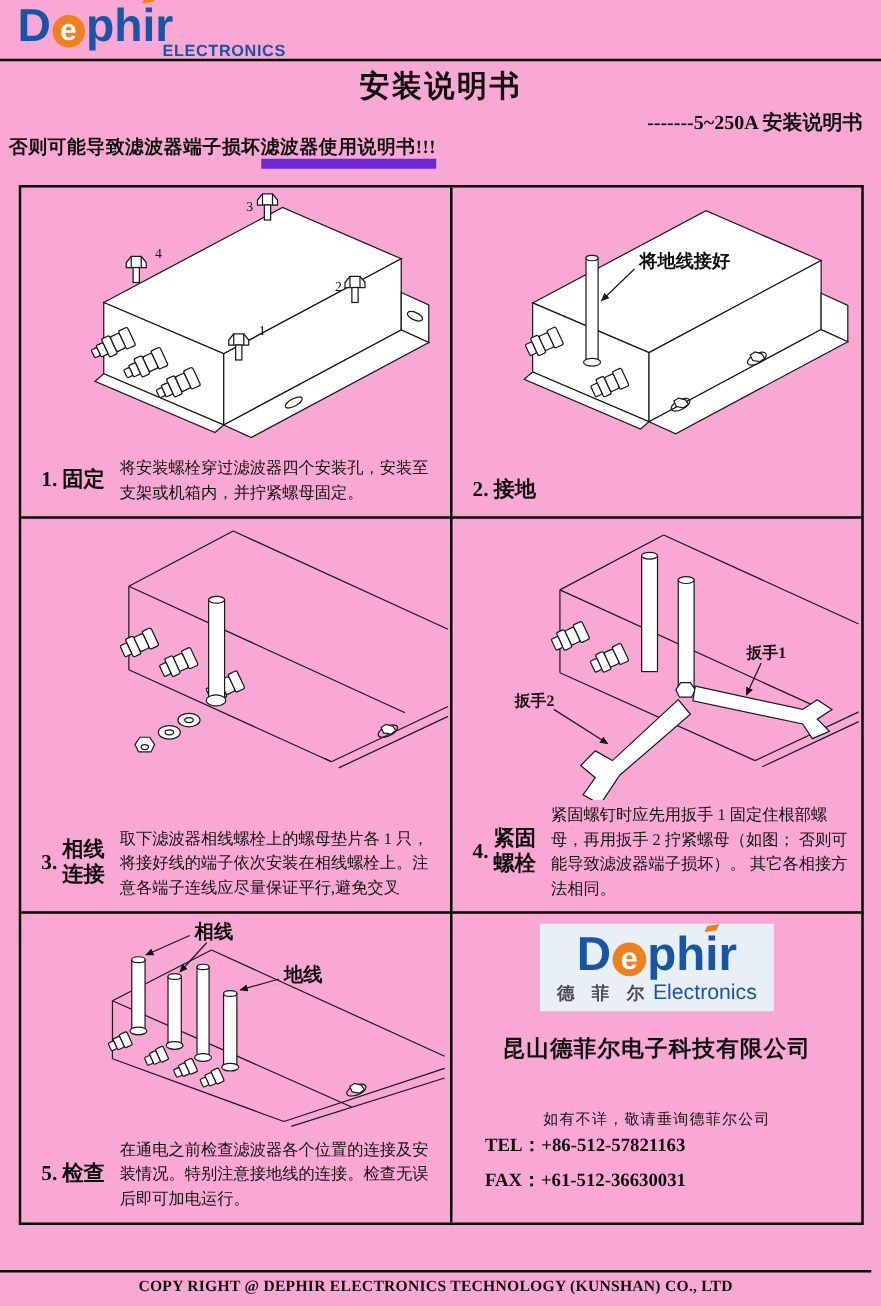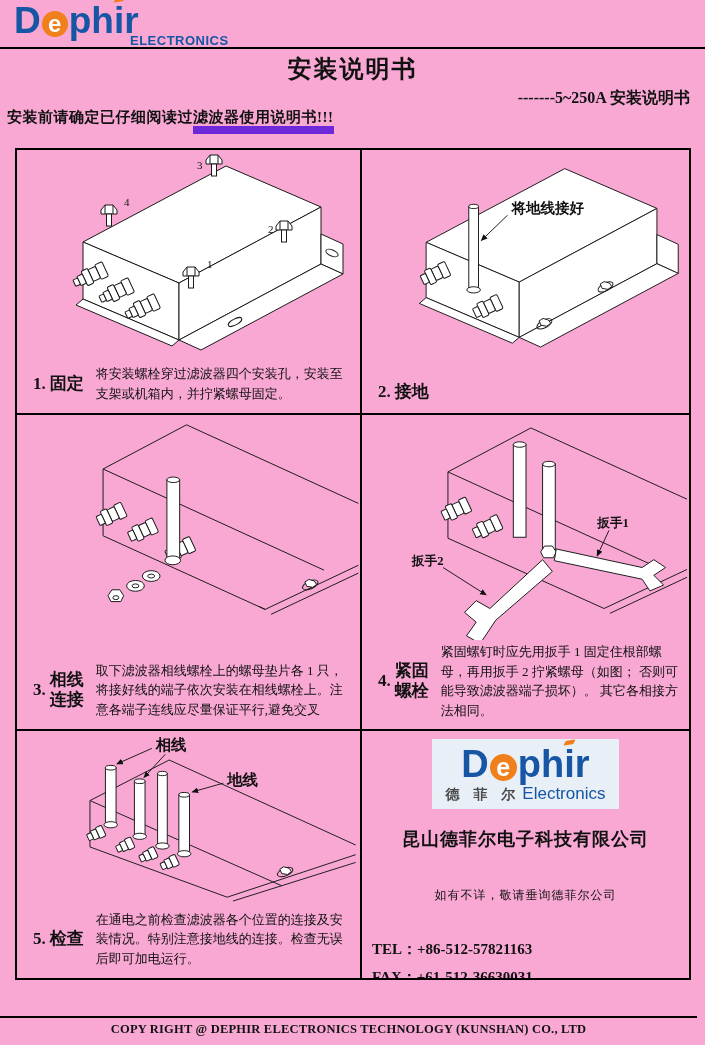--- a/index.html
+++ b/index.html
@@ -44,38 +44,38 @@
   .logo-badge{background:#e9eff6;padding:6px 14px 5px 14px;text-align:center;}
   .logo-word2{font-family:"Liberation Sans",sans-serif;font-weight:bold;font-size:38px;
               color:#1656A4;line-height:1;}
   .logo-word2 .eball{width:27px;height:27px;font-size:25px;}
   .logo-sub2{display:flex;align-items:baseline;justify-content:center;margin-top:1px;}
   .logo-cn{font-family:"Liberation Sans",sans-serif;font-weight:bold;font-size:14px;color:#4a4a4a;
            letter-spacing:5px;margin-right:2px;}
   .logo-en{font-family:"Liberation Sans",sans-serif;font-size:17px;color:#1656A4;}
   .company{font-family:"Liberation Sans",sans-serif;font-weight:bold;font-size:18px;margin-top:18px;letter-spacing:1px;}
   .note{font-family:"Liberation Sans",sans-serif;font-size:12px;margin-top:36px;letter-spacing:1px;}
-  .contact-lines{align-self:stretch;margin-top:32px;padding-left:10px;font-weight:bold;font-size:15px;line-height:1.85;}
+  .contact-lines{align-self:stretch;padding-left:26px;font-weight:bold;font-size:15px;line-height:1.85;}
   
   .footer{position:absolute;left:0;top:1016px;width:697px;border-top:2px solid #000;
           text-align:center;padding-top:4px;font-weight:bold;font-size:12.5px;letter-spacing:0.2px;}
 </style>
 </head>
 <body>
 
 <div class="page">
 
   <div class="brand">
     <div class="brand-word"><span>D</span><span class="eball">e</span><span>ph</span><span class="i-accent">i</span><span>r</span></div>
     <div class="brand-sub">ELECTRONICS</div>
   </div>
   <div class="header-rule"></div>
   <div class="doc-title">安装说明书</div>
   <div class="doc-subtitle">-------5~250A  安装说明书</div>
-  <div class="warning"><span>安装前请确定已仔细阅读过</span><span class="u">滤波器使用说明书!!!</span></div>
+  <div class="warning"><span>否则可能导致滤波器端子损坏</span><span class="u">滤波器使用说明书!!!</span></div>
 
   <div class="grid">
 
     <div class="cell">
       <div class="fig">
         <svg width="336" height="206" viewBox="0 0 336 206">
           <g stroke="#1a1a1a" stroke-width="1" fill="none">
             <polygon points="62,92 205,16 300,57 158,133" fill="#fff"></polygon>
             <polygon points="62,92 158,133 158,190 62,149" fill="#fff"></polygon>
             <polygon points="158,133 300,57 300,114 158,190" fill="#fff"></polygon>

